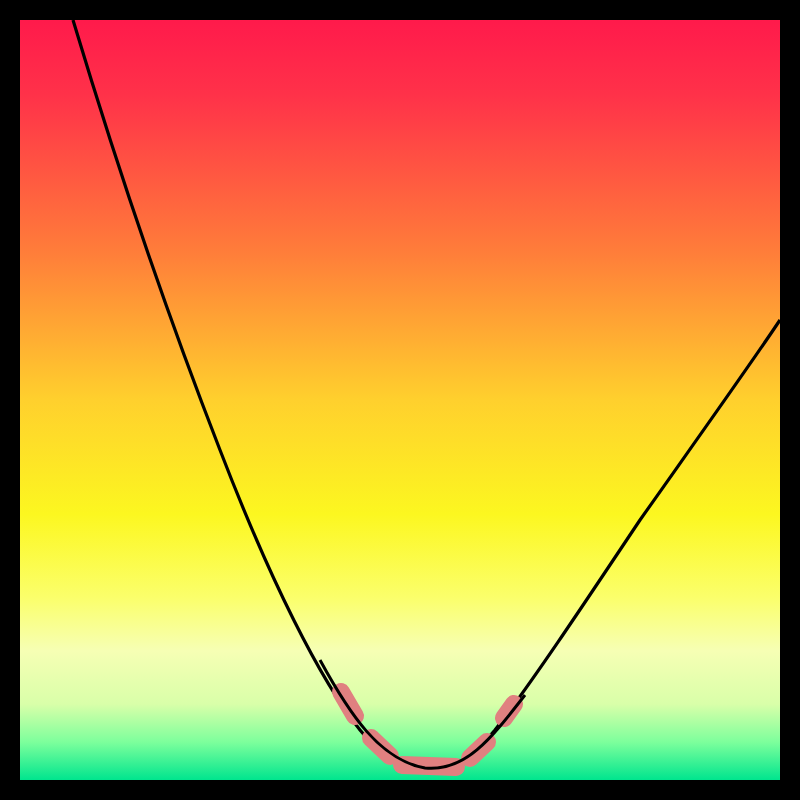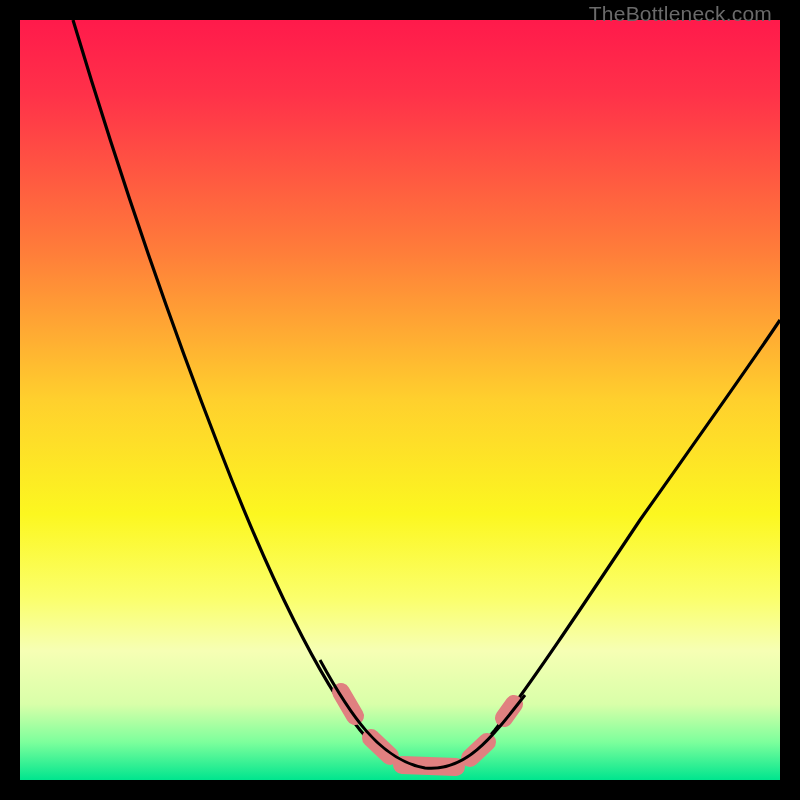--- a/index.html
+++ b/index.html
@@ -76,14 +76,13 @@
         <line x1="450" y1="738" x2="467" y2="722"></line>
         <line x1="484" y1="698" x2="494" y2="684"></line>
       </g>
 
       <path d="M 300 640
                C 330 695, 360 740, 405 748
                C 445 752, 470 720, 505 675" fill="none" stroke="#000" stroke-width="3"></path>
     </svg>
   </div>
 
-  <div class="watermark">TheBottleneck.com</div>
 </div>
 
 </body></html>

